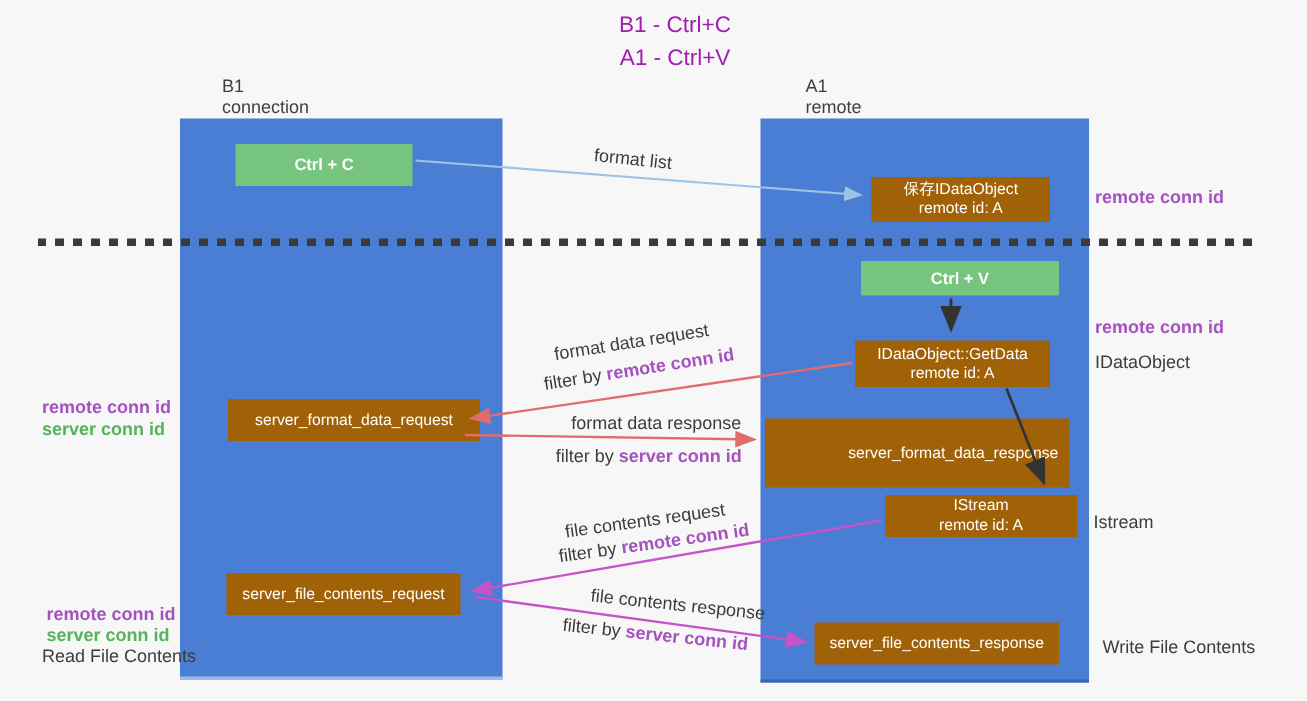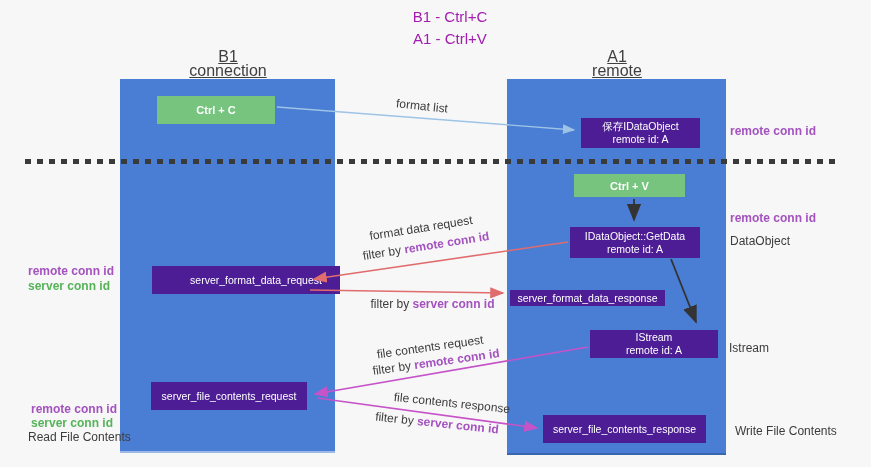--- a/index.html
+++ b/index.html
@@ -5,40 +5,40 @@
   html,body{margin:0;padding:0;}
   body{background:#f7f7f8;font-family:"Liberation Sans",sans-serif;}
   #canvas{position:relative;width:871px;height:467px;background:#f7f7f8;overflow:hidden;}
 
   .col{position:absolute;background:#4a7dd4;z-index:1;}
   #col-left{left:120px;top:79px;width:215px;height:372px;border-bottom:2px solid #9db9e8;}
   #col-right{left:507px;top:79px;width:219px;height:374px;border-bottom:2px solid #3a66b0;}
 
   .title{position:absolute;left:300px;top:6px;width:300px;text-align:center;
          font-size:15px;line-height:22px;color:#a21caf;z-index:2;}
-  .colhead{position:absolute;width:160px;text-align:center;font-size:16px;line-height:14px;color:#3f3f3f;z-index:2;text-decoration:underline;}
+  .colhead{position:absolute;width:160px;text-align:left;font-size:12px;line-height:14px;color:#3f3f3f;z-index:2;}
   #head-left{left:148px;top:50px;}
   #head-right{left:537px;top:50px;}
 
   .dashline{position:absolute;left:25px;top:159px;width:813px;height:5px;z-index:4;
     background:repeating-linear-gradient(90deg,#3a3a3a 0,#3a3a3a 6px,transparent 6px,transparent 12px);}
 
   .box{position:absolute;z-index:3;display:flex;flex-direction:column;justify-content:center;
        text-align:center;color:#fff;white-space:nowrap;}
   .box.green{background:#76c47d;}
-  .box.orange{background:#4c1d95;}
+  .box.orange{background:#a16207;}
   .box .l1{font-size:10.5px;line-height:13px;}
   .box .single{font-size:11px;font-weight:bold;}
 
   #box-ctrl-c{left:157px;top:96px;width:118px;height:28px;}
   #box-save-ido{left:581px;top:118px;width:119px;height:30px;}
-  #box-ctrl-v{left:574px;top:174px;width:111px;height:23px;}
+  #box-ctrl-v{left:574px;top:174px;width:132px;height:23px;}
   #box-getdata{left:570px;top:227px;width:130px;height:31px;}
-  #box-sfdreq{left:152px;top:266px;width:168px;height:28px;padding-left:20px;}
-  #box-sfdres{left:510px;top:290px;width:155px;height:16px;}
+  #box-sfdreq{left:152px;top:266px;width:168px;height:28px;}
+  #box-sfdres{left:510px;top:279px;width:155px;height:46px;padding-left:48px;}
   #box-istream{left:590px;top:330px;width:128px;height:28px;}
   #box-sfcreq{left:151px;top:382px;width:156px;height:28px;}
   #box-sfcres{left:543px;top:415px;width:163px;height:28px;}
 
   .slabel{position:absolute;font-size:12px;line-height:14px;color:#3c3c3c;white-space:nowrap;z-index:6;}
   .purple{color:#a452be;font-weight:bold;}
   .greentx{color:#55b358;font-weight:bold;}
 
   .alabel{position:absolute;font-size:12px;color:#3c3c3c;white-space:nowrap;text-align:center;z-index:6;}
 
@@ -102,37 +102,38 @@
   <div class="box orange" id="box-sfcreq">
     <div class="l1">server_file_contents_request</div>
   </div>
 
   <div class="box orange" id="box-sfcres">
     <div class="l1">server_file_contents_response</div>
   </div>
 
   <div class="slabel purple" style="left:730px;top:124px;">remote conn id</div>
   <div class="slabel purple" style="left:730px;top:211px;">remote conn id</div>
-  <div class="slabel" style="left:730px;top:234px;">DataObject</div>
+  <div class="slabel" style="left:730px;top:234px;">IDataObject</div>
   <div class="slabel" style="left:729px;top:341px;">Istream</div>
   <div class="slabel" style="left:735px;top:424px;">Write File Contents</div>
 
   <div class="slabel purple" style="left:28px;top:264px;">remote conn id</div>
   <div class="slabel greentx" style="left:28px;top:279px;">server conn id</div>
   <div class="slabel" style="left:28px;top:408px;margin-top:22px;">Read File Contents</div>
   <div class="slabel purple" style="left:31px;top:402px;">remote conn id</div>
   <div class="slabel greentx" style="left:31px;top:416px;">server conn id</div>
 
   <div class="alabel" style="left:352px;top:99px;width:140px;transform:rotate(6deg);">format list</div>
 
   <div class="alabel" style="left:346px;top:221px;width:150px;transform:rotate(-9deg);">format data request</div>
   <div class="alabel" style="left:346px;top:239px;width:160px;transform:rotate(-9deg);">
     <span>filter by </span><span class="purple">remote conn id</span>
   </div>
 
+  <div class="alabel" style="left:375px;top:275px;width:125px;">format data response</div>
   <div class="alabel" style="left:370px;top:297px;width:125px;">
     <span>filter by </span><span class="purple">server conn id</span>
   </div>
 
   <div class="alabel" style="left:355px;top:340px;width:150px;transform:rotate(-8deg);">file contents request</div>
   <div class="alabel" style="left:356px;top:355px;width:160px;transform:rotate(-8deg);">
     <span>filter by </span><span class="purple">remote conn id</span>
   </div>
 
   <div class="alabel" style="left:382px;top:396px;width:140px;transform:rotate(6deg);">file contents response</div>

